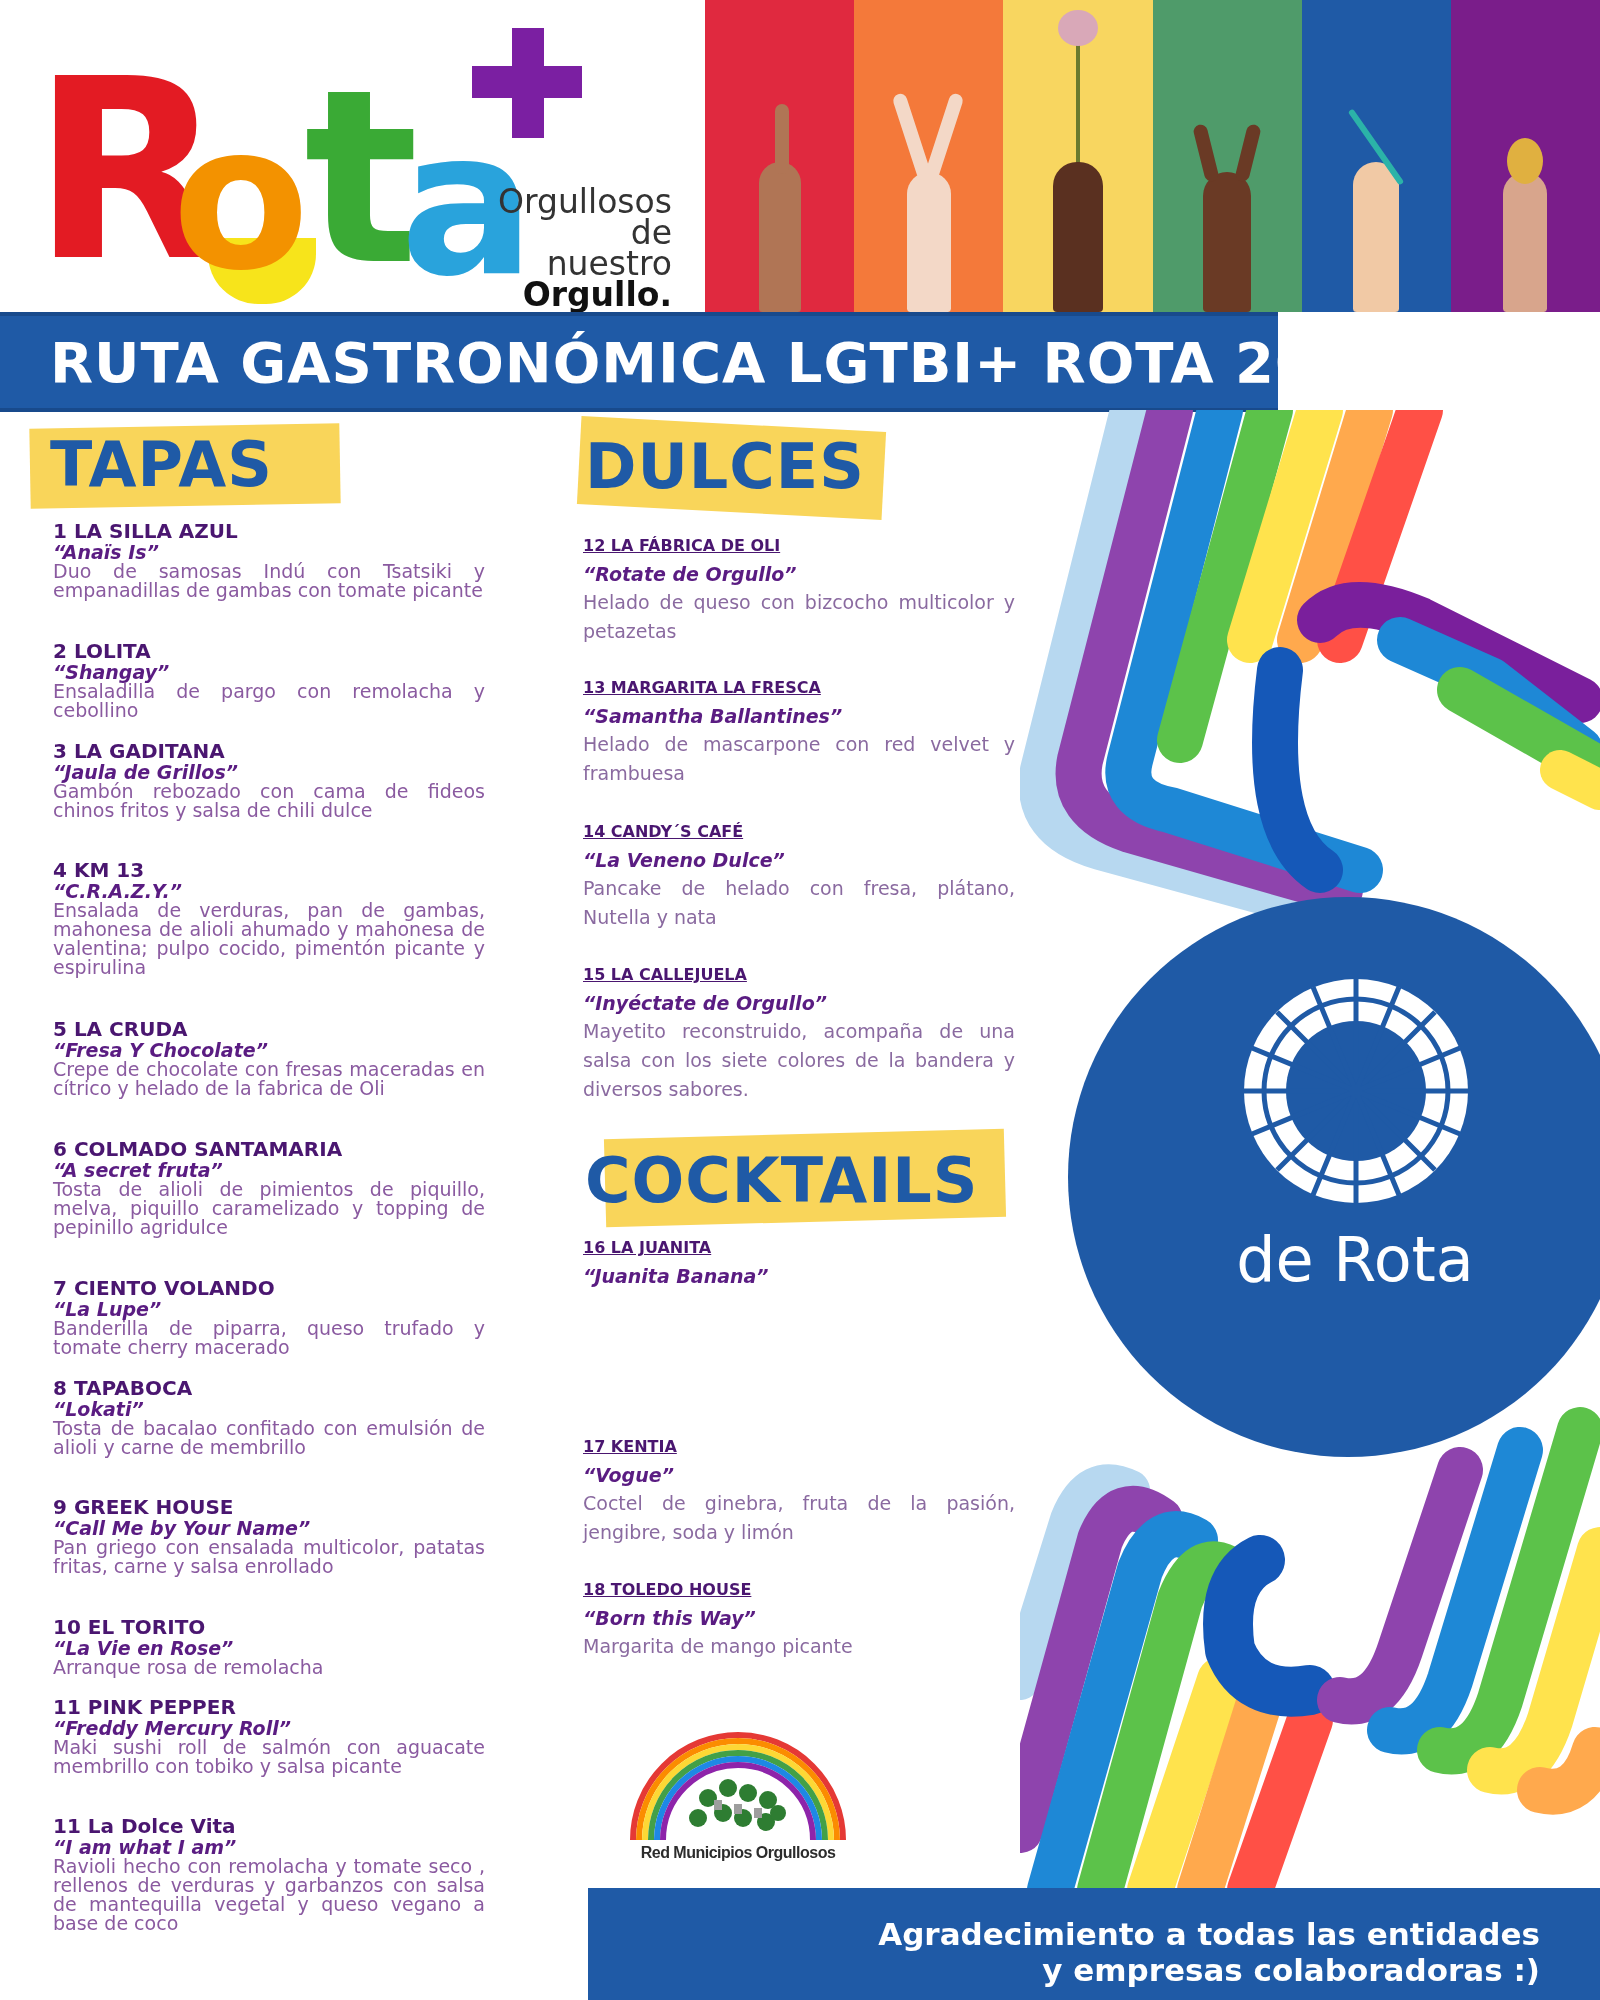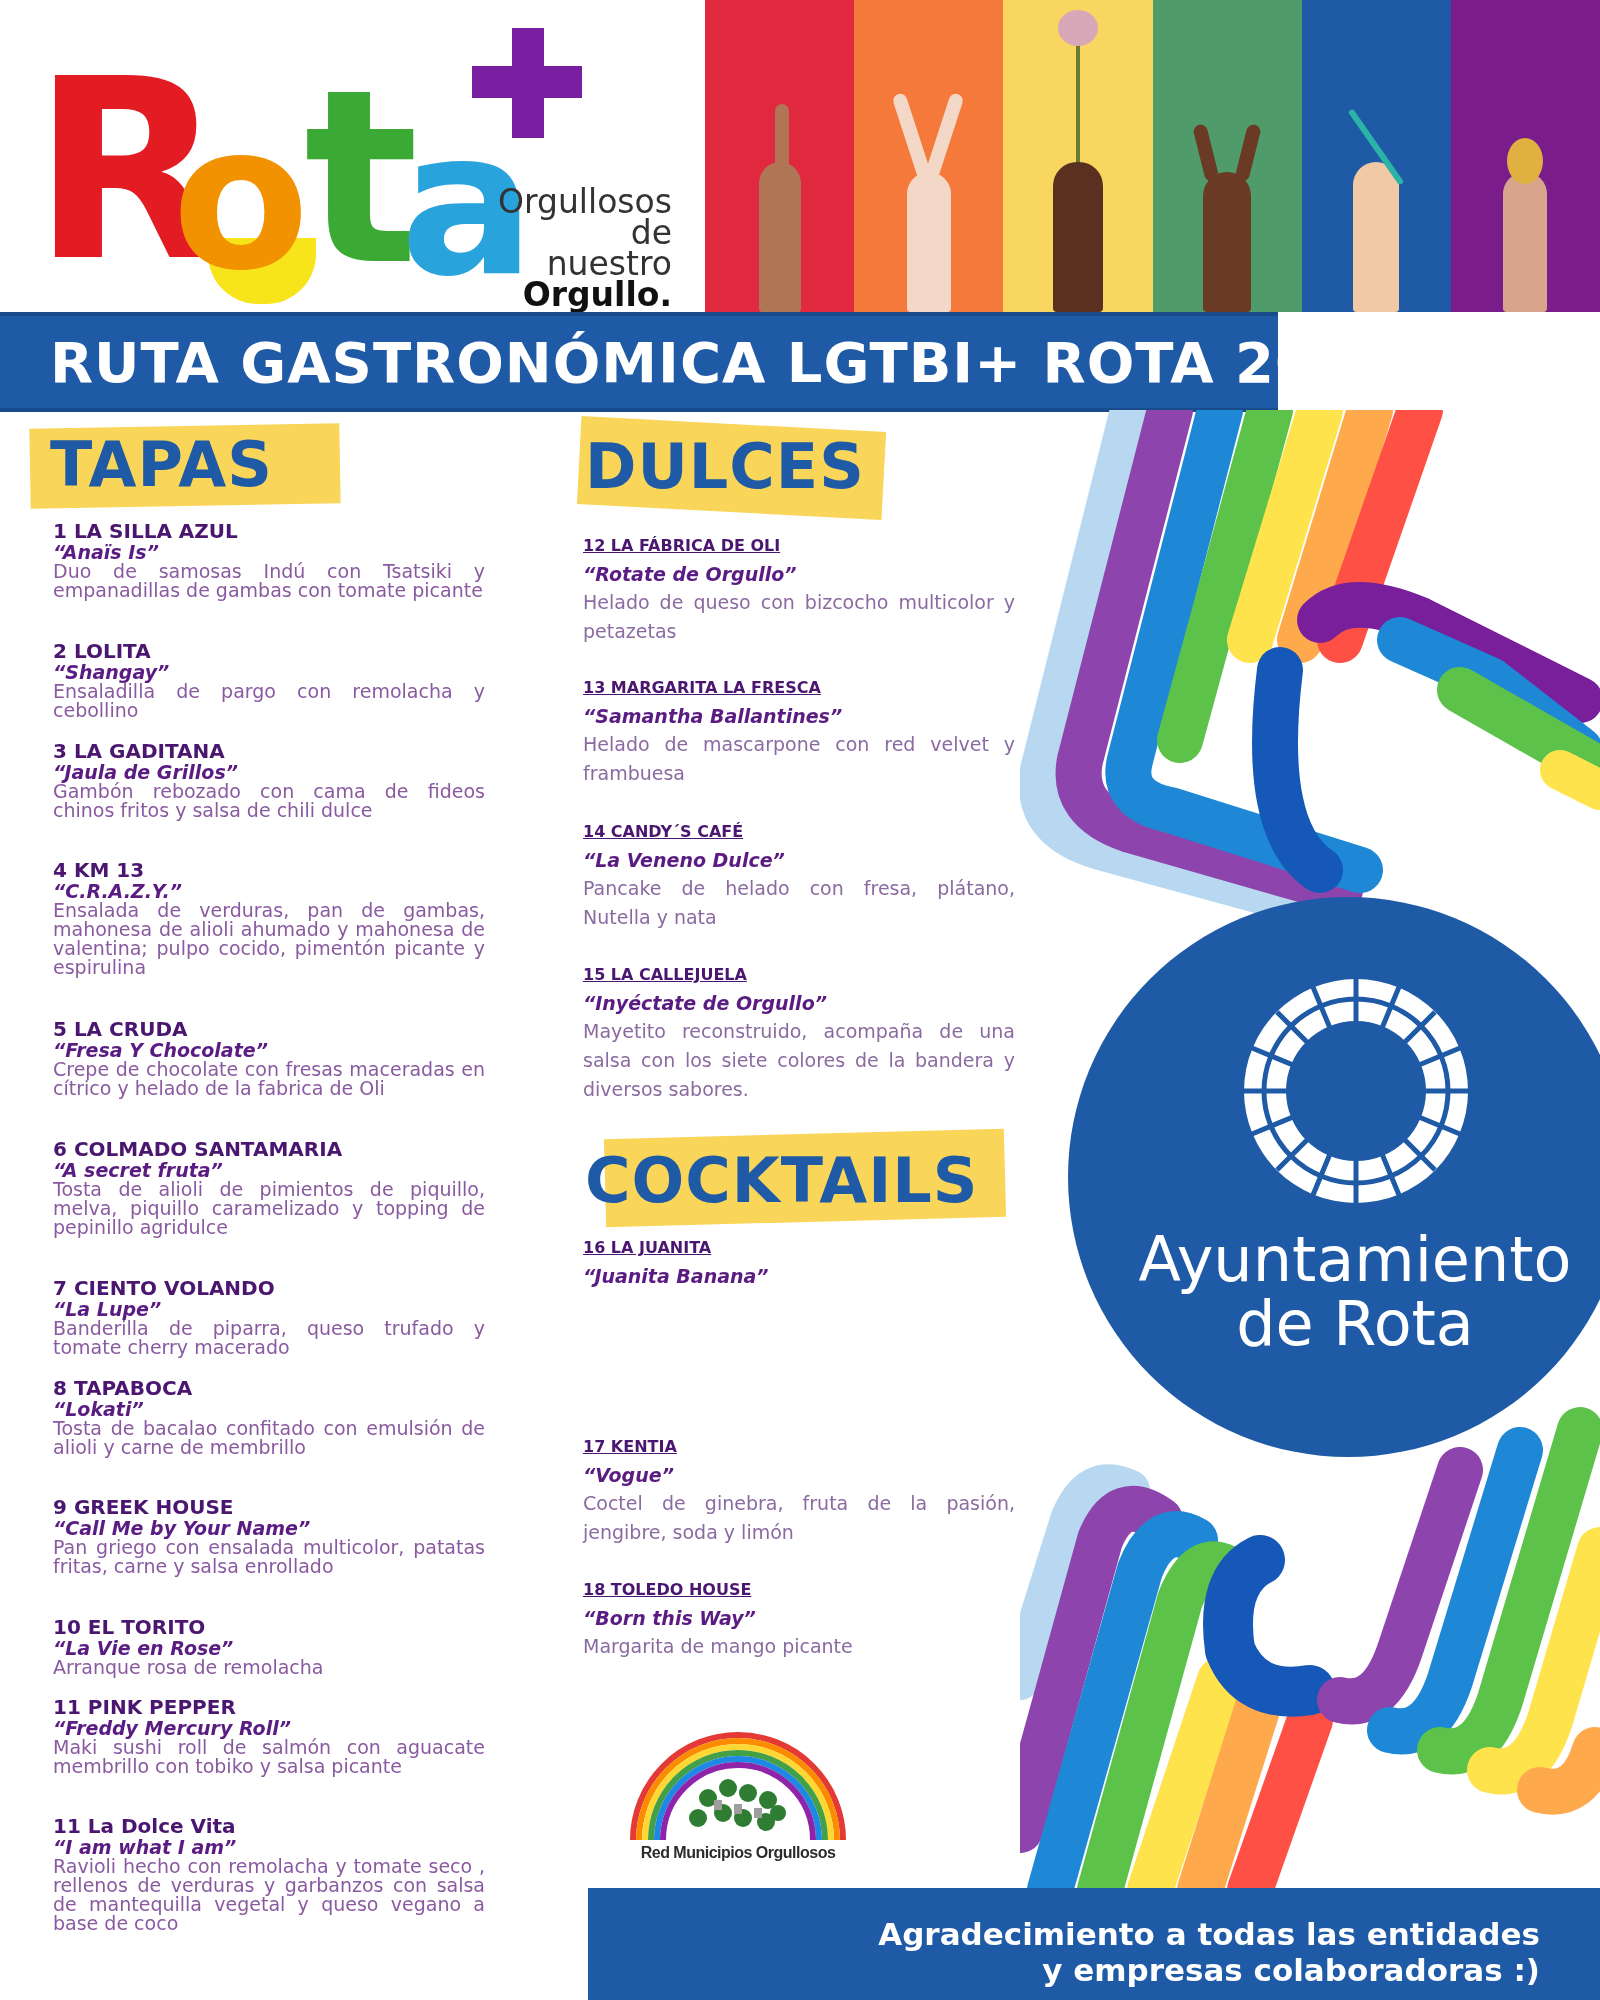--- a/index.html
+++ b/index.html
@@ -158,21 +158,20 @@
     <circle cx="116" cy="116" r="112"></circle>
   </g>
   <circle cx="116" cy="116" r="70" fill="#1f5aa6"></circle>
   <g fill="none" stroke="#1f5aa6" stroke-width="5">
     <circle cx="116" cy="116" r="92"></circle>
     <path d="M116 4 L116 228 M4 116 L228 116 M37 37 L195 195 M195 37 L37 195"></path>
     <path d="M73 12 L159 220 M159 12 L73 220 M12 73 L220 159 M12 159 L220 73"></path>
   </g>
 </svg>
 <div class="ayto-text">
-  <div>Ayuntamiento</div>
   <div>de Rota</div>
 </div>
 
 <div class="left">
   <div class="section-heading" style="left:30px;top:418px;width:310px">
     <div class="hl" style="left:0;top:8px;width:310px;height:80px;transform:rotate(-1deg)"></div>
     <div class="txt" style="left:20px;top:10px">TAPAS</div>
   </div>
 
   <div class="entry" style="top:521px">

